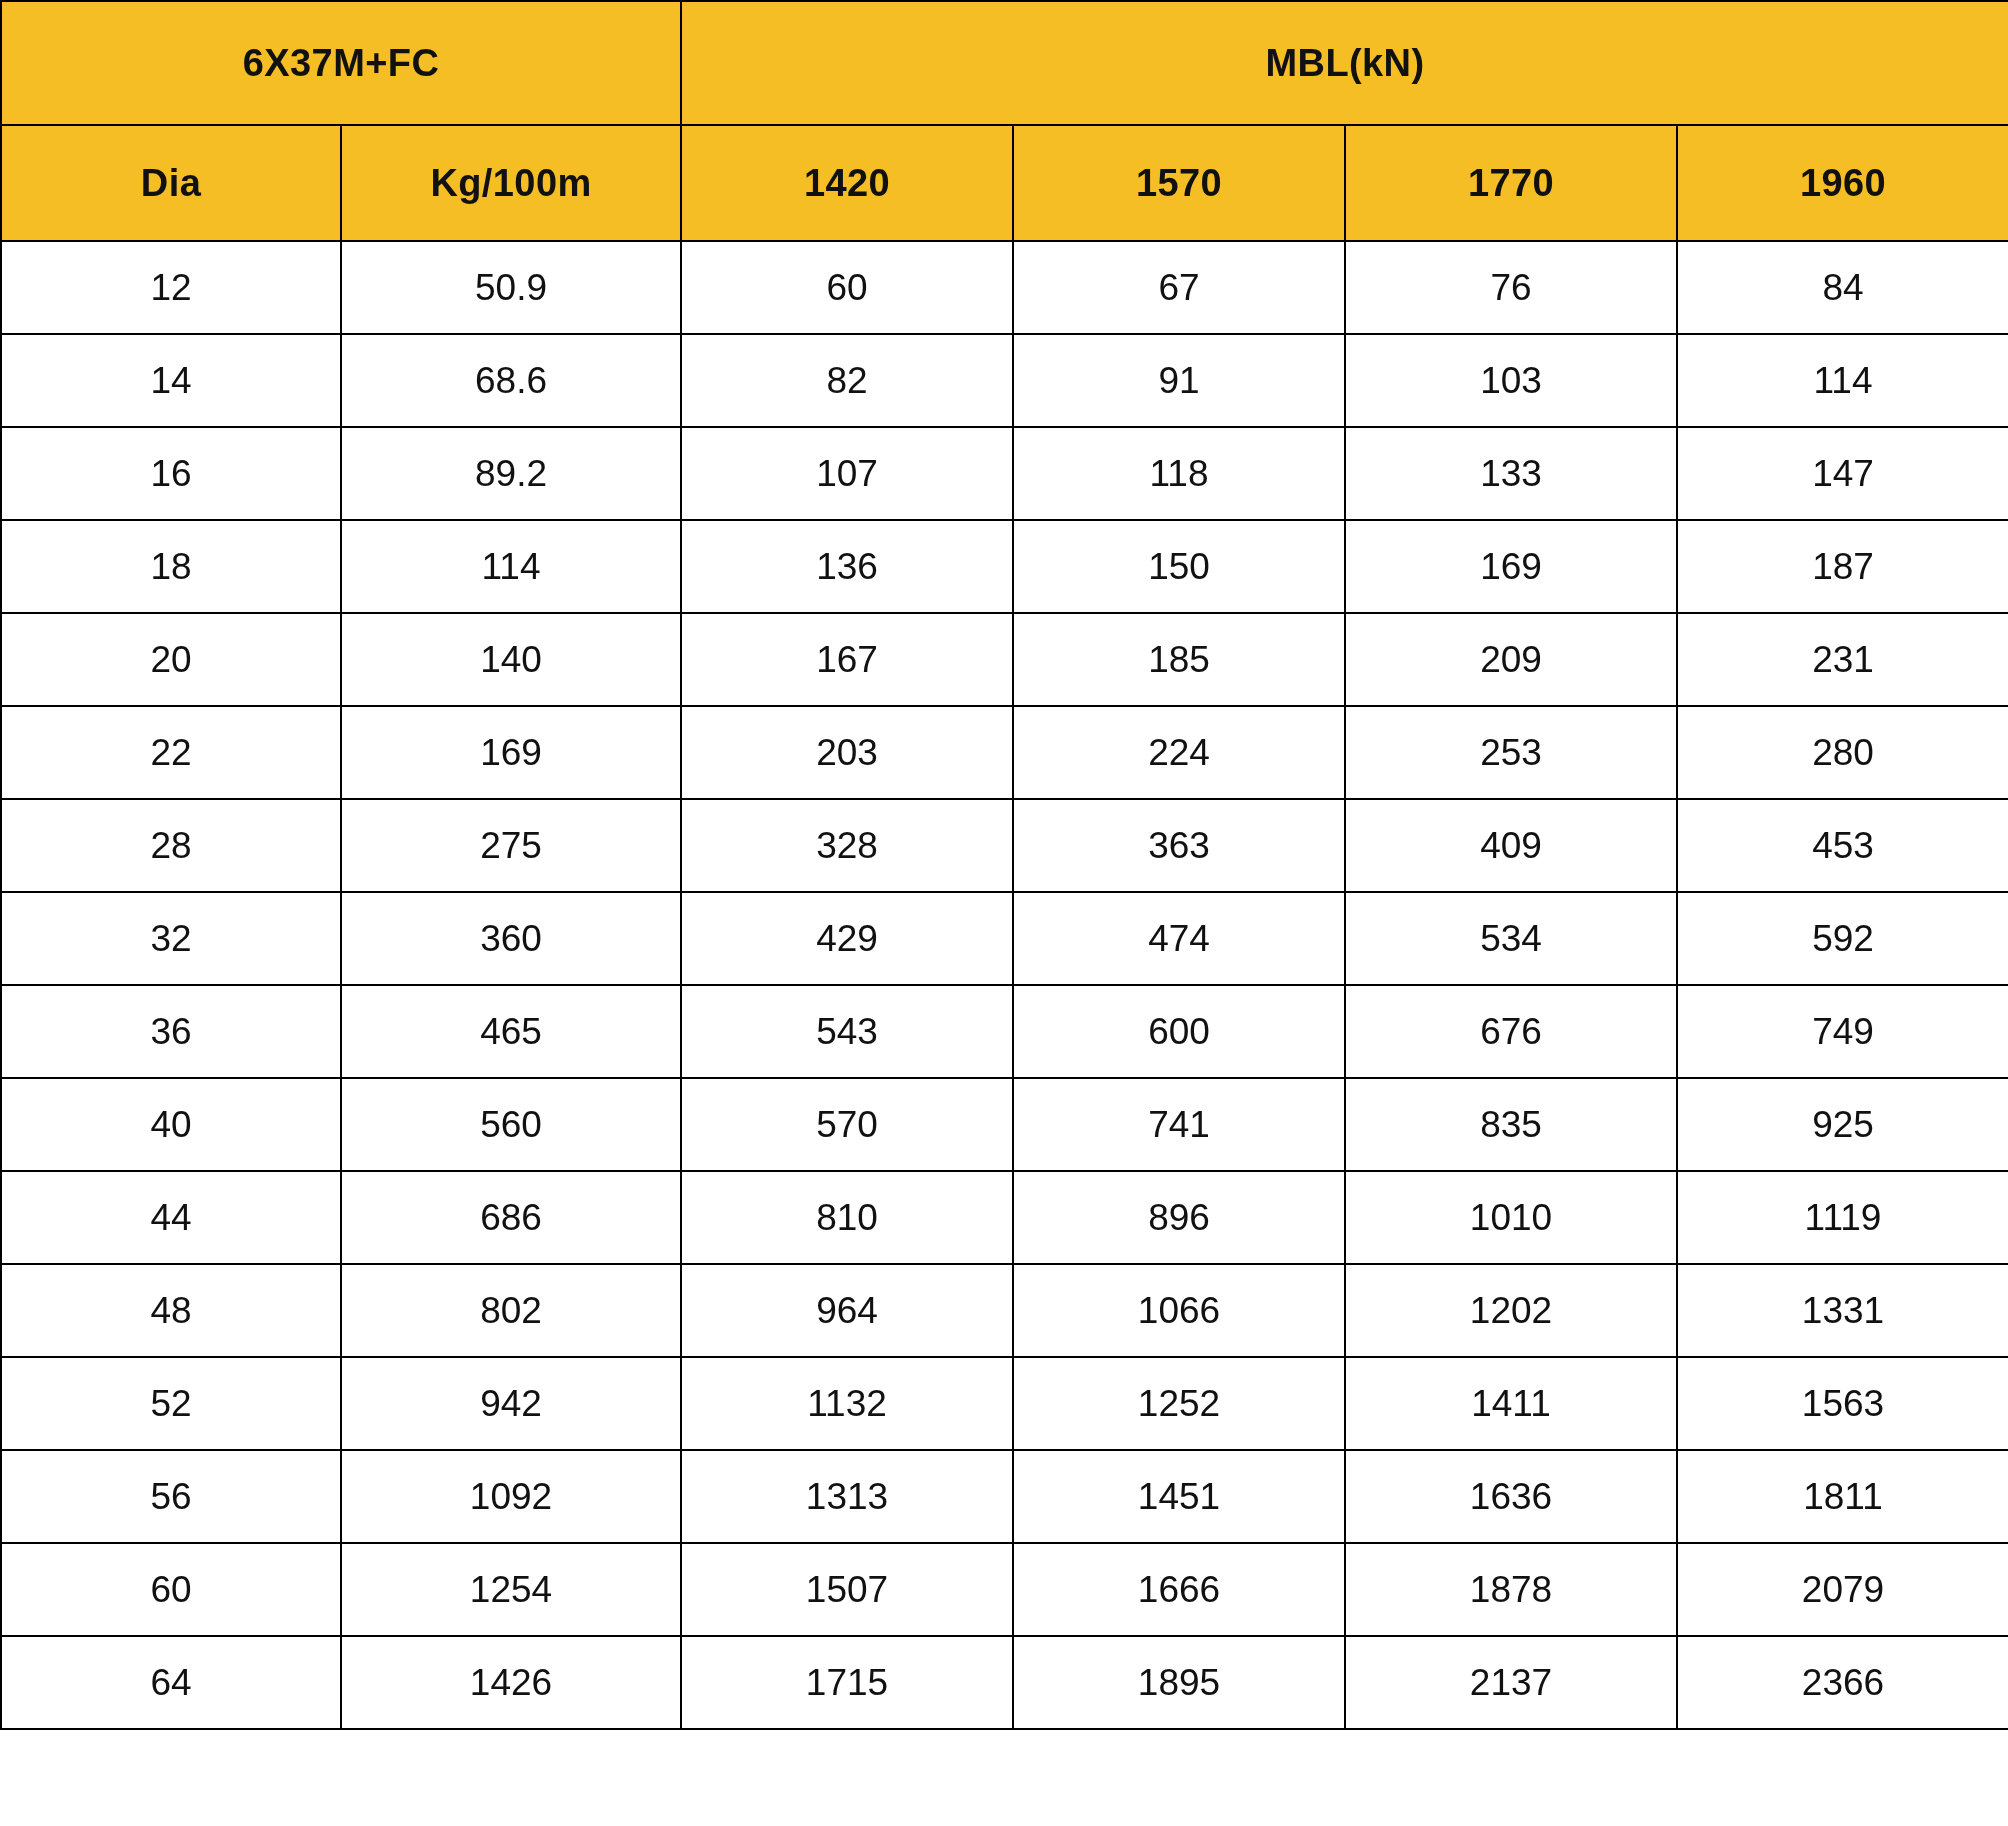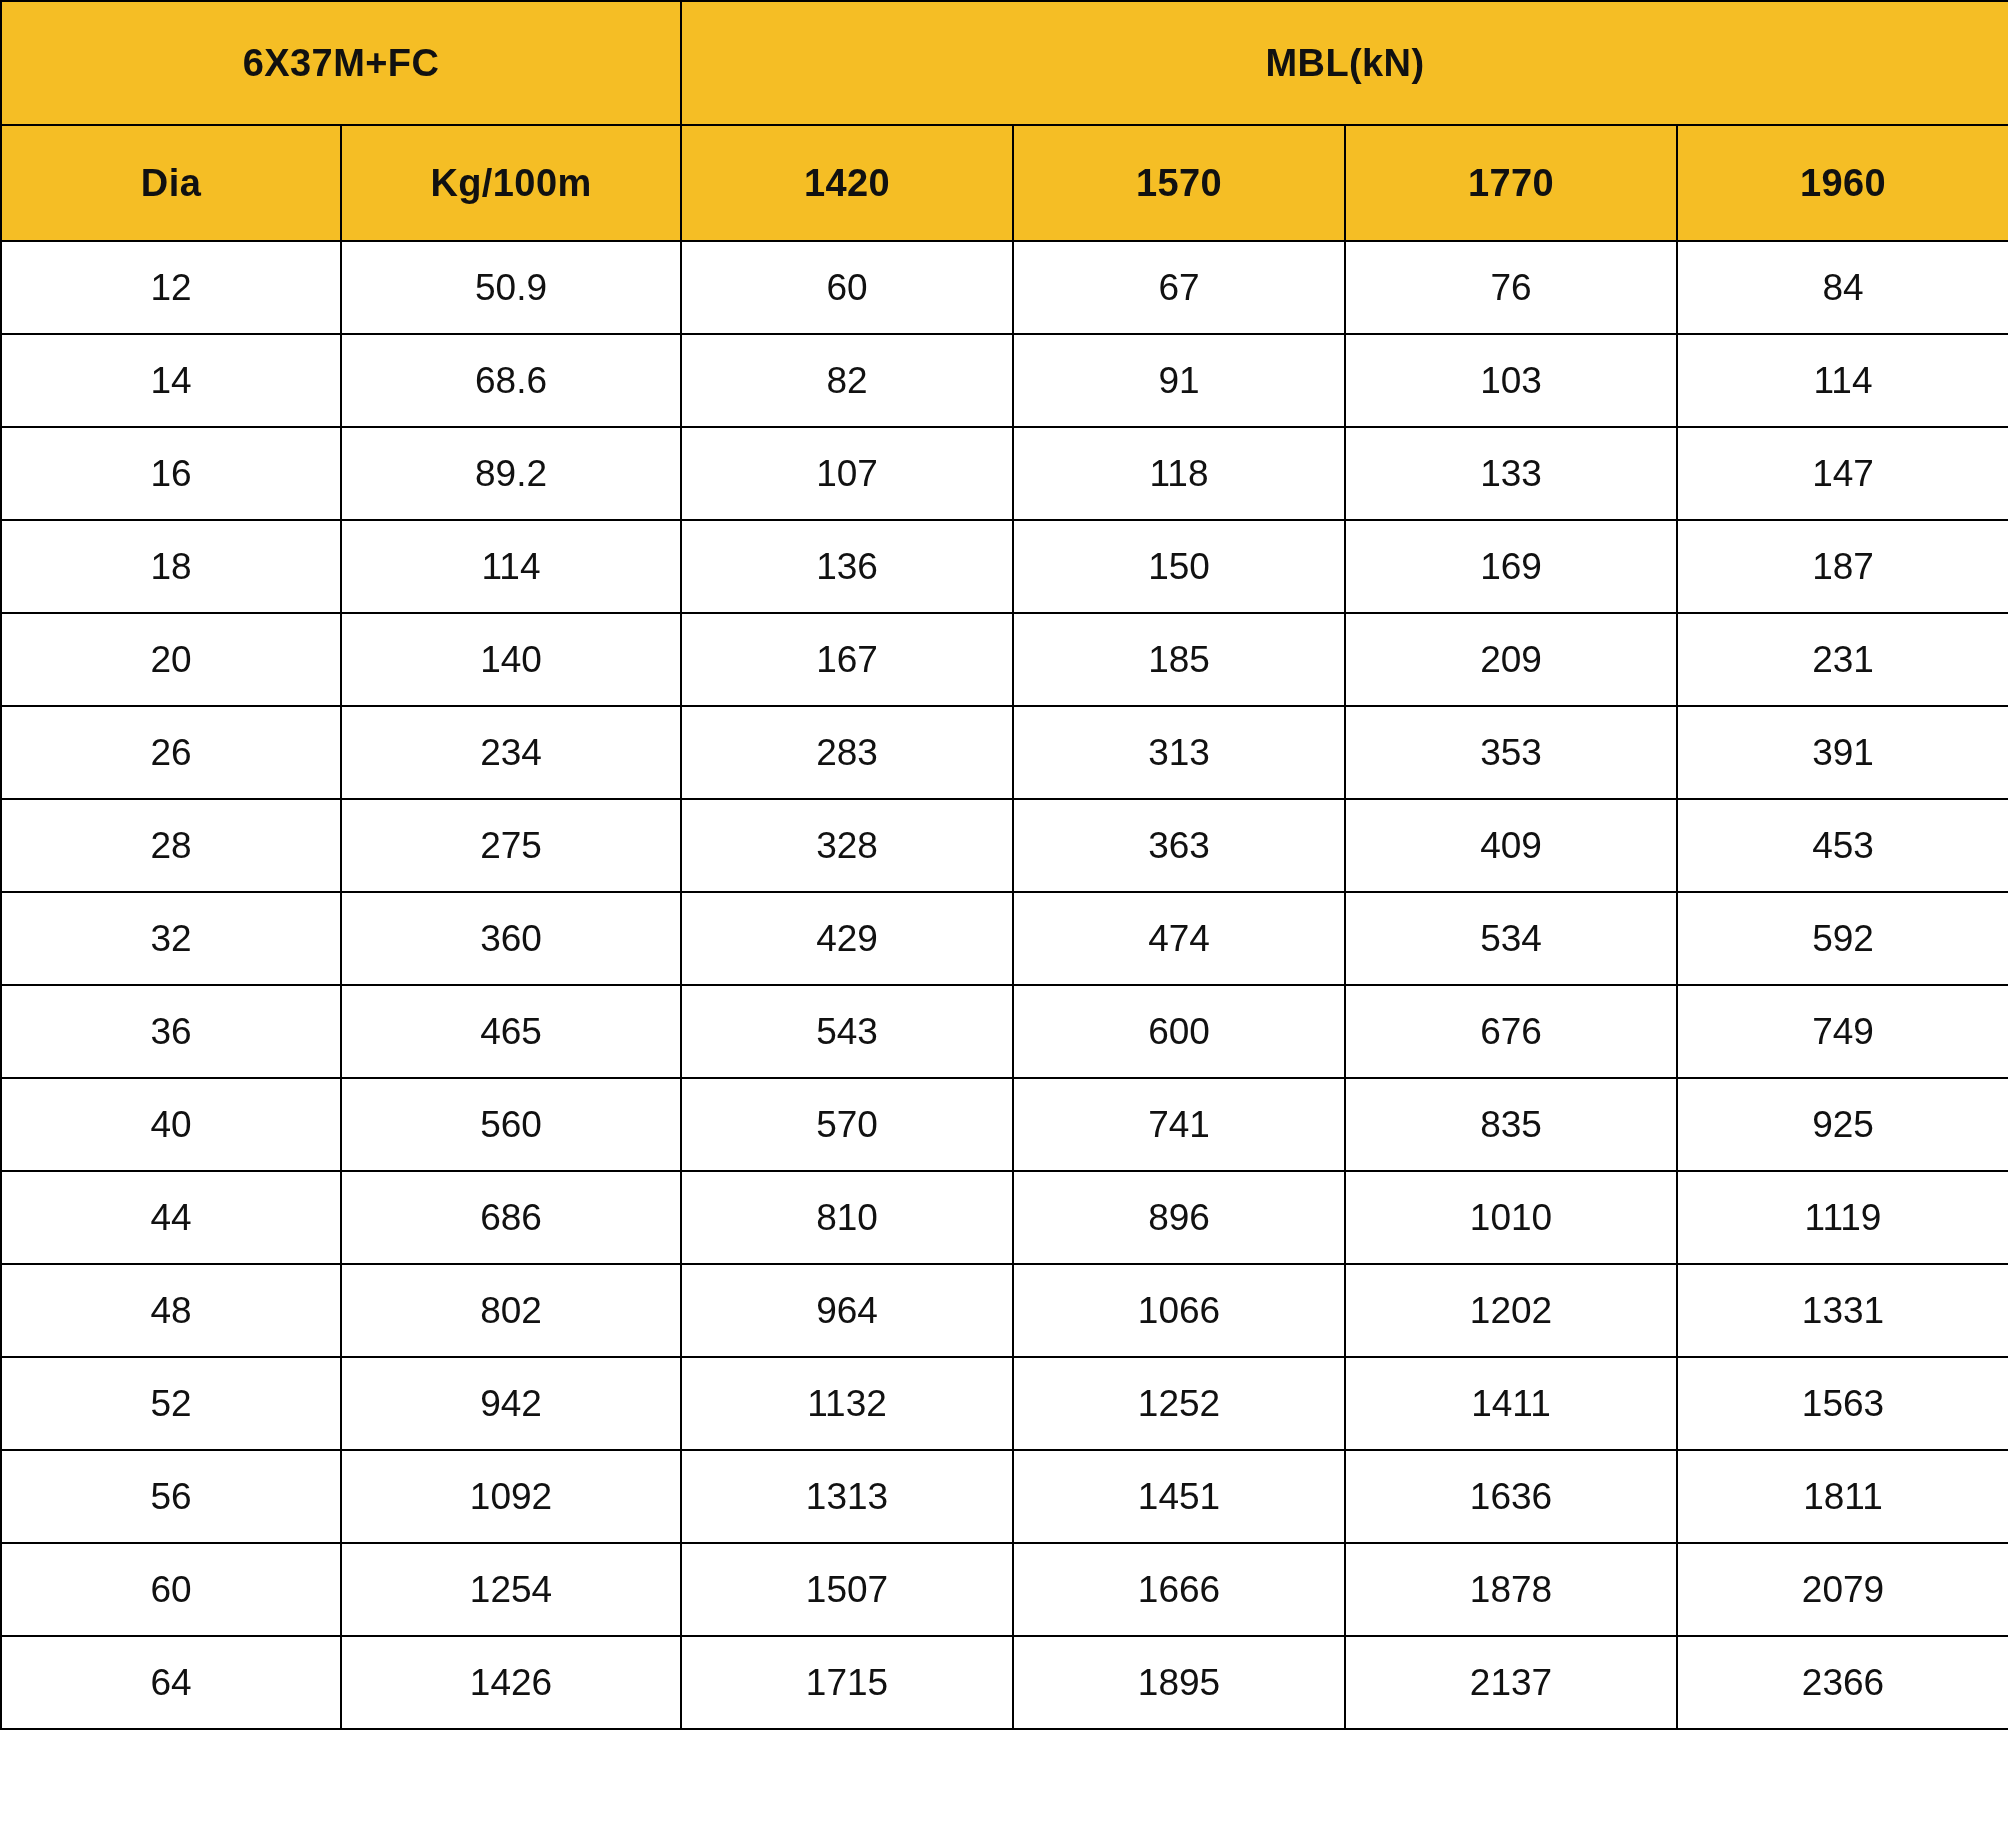--- a/index.html
+++ b/index.html
@@ -112,26 +112,26 @@
       </tr>
       <tr>
         <td>20</td>
         <td>140</td>
         <td>167</td>
         <td>185</td>
         <td>209</td>
         <td>231</td>
       </tr>
       <tr>
-        <td>26</td>
-        <td>234</td>
-        <td>283</td>
-        <td>313</td>
-        <td>353</td>
-        <td>391</td>
+        <td>22</td>
+        <td>169</td>
+        <td>203</td>
+        <td>224</td>
+        <td>253</td>
+        <td>280</td>
       </tr>
       <tr>
         <td>28</td>
         <td>275</td>
         <td>328</td>
         <td>363</td>
         <td>409</td>
         <td>453</td>
       </tr>
       <tr>

